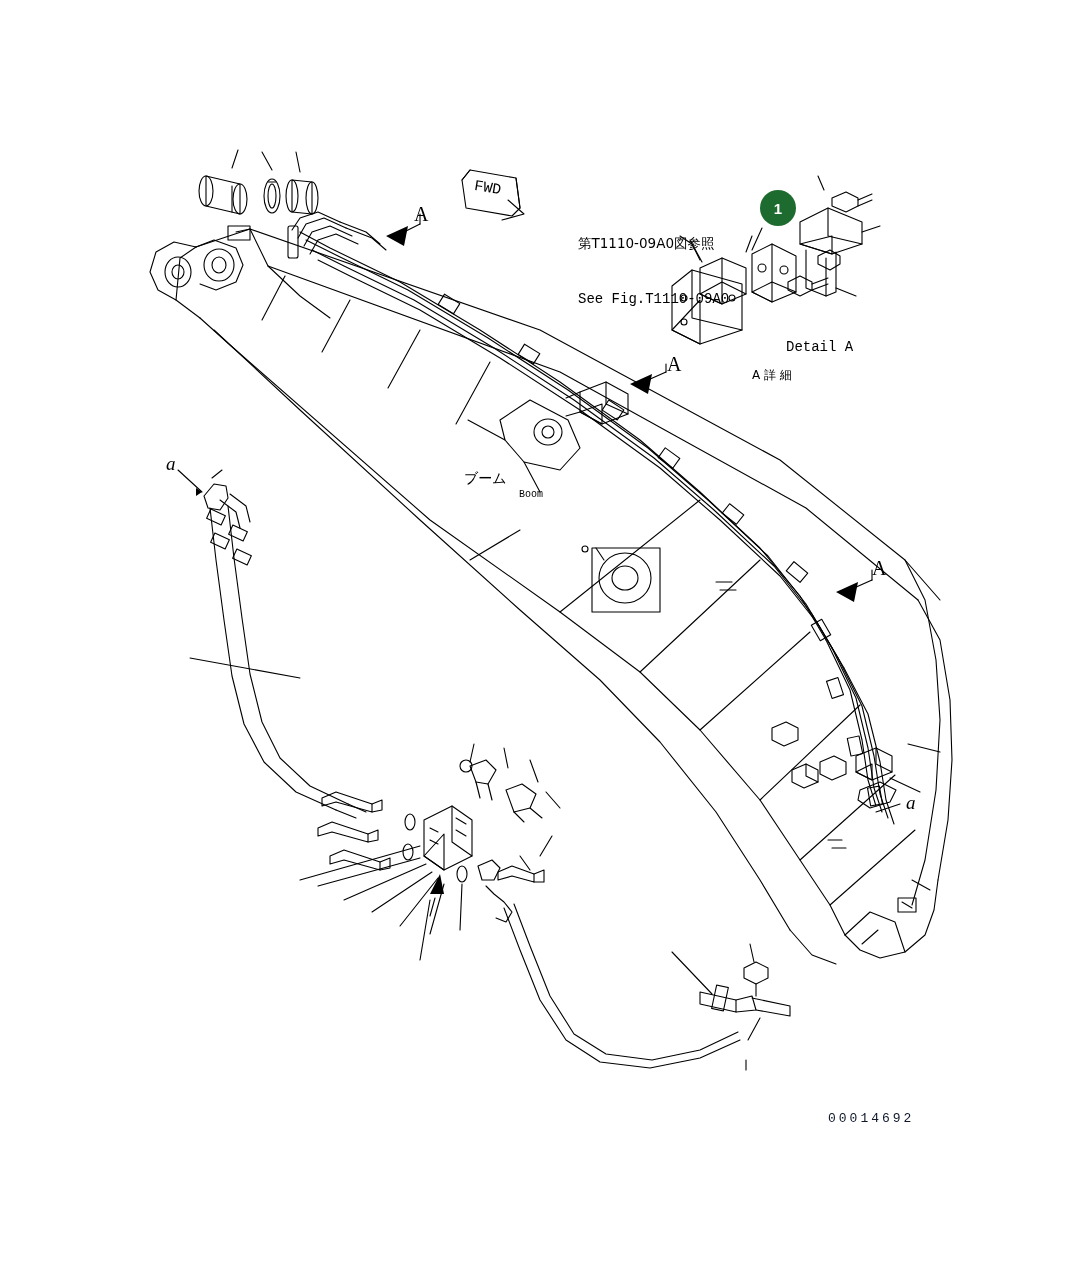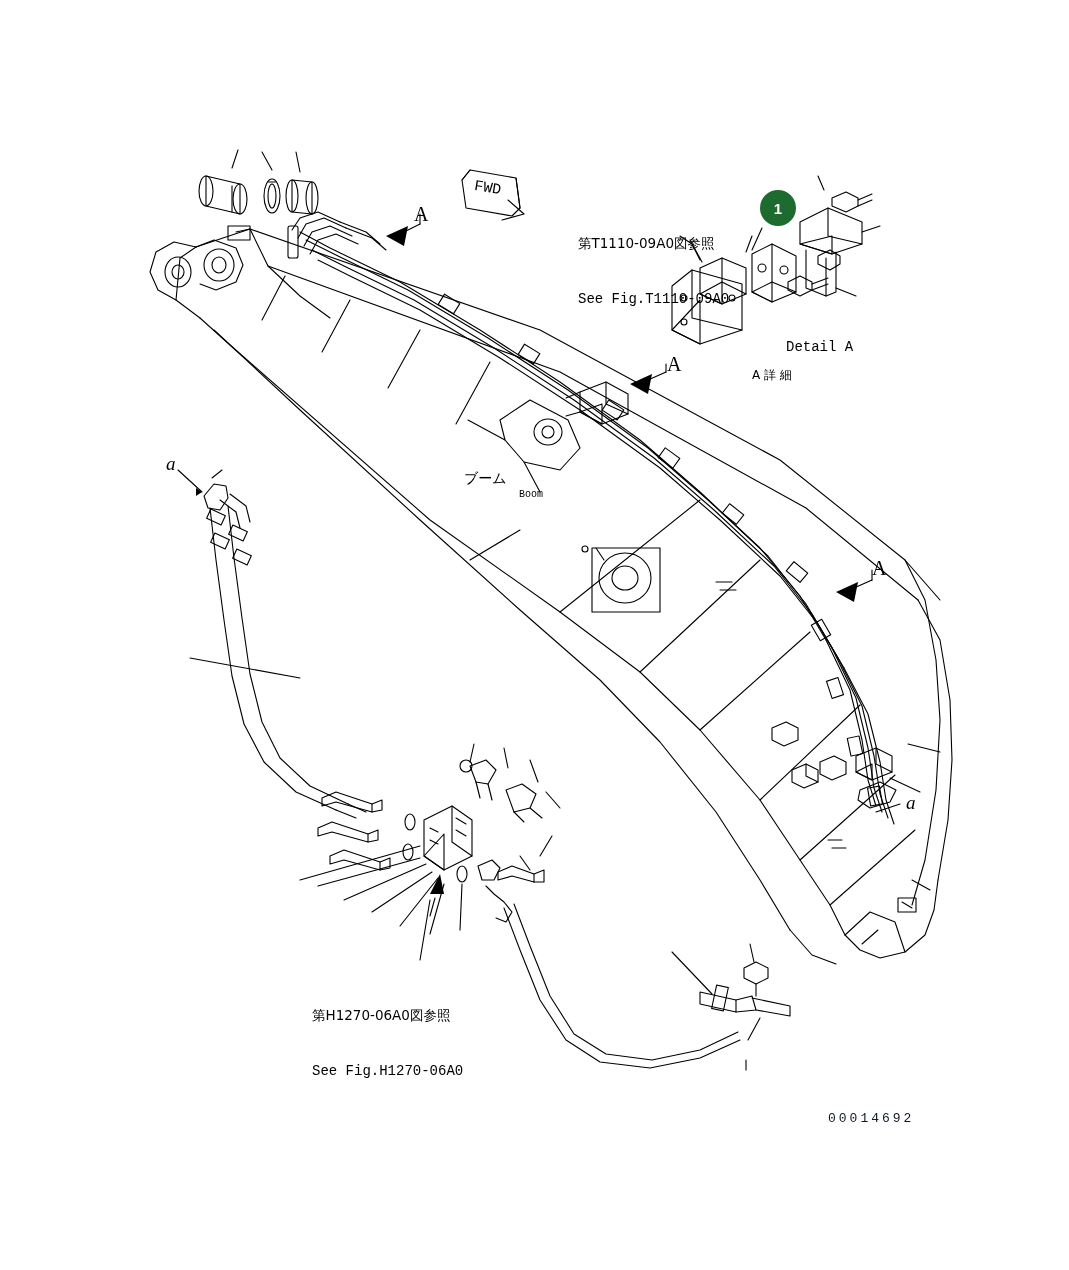--- a/index.html
+++ b/index.html
@@ -424,22 +424,18 @@
   <div class="lbl italic-a" style="left:166px; top:452px;">a</div>
   <div class="lbl italic-a" style="left:906px; top:791px;">a</div>
 
   <div class="lbl" style="left:474px; top:180px; font-size:15px; transform:rotate(9deg);">FWD</div>
 
   <div class="ref-block" style="left:578px; top:196px;">
     <div class="jp">第T1110-09A0図参照</div>
     <div>See Fig.T1110-09A0</div>
   </div>
 
-  <div class="ref-block" style="left:312px; top:968px;">
-    <div class="jp">第H1270-06A0図参照</div>
-    <div>See Fig.H1270-06A0</div>
-  </div>
 
   <div class="callout" style="left:760px; top:190px;">1</div>
 
   <div class="code" style="left:828px; top:1111px;">00014692</div>
 
 </div>
 
 </body></html>

